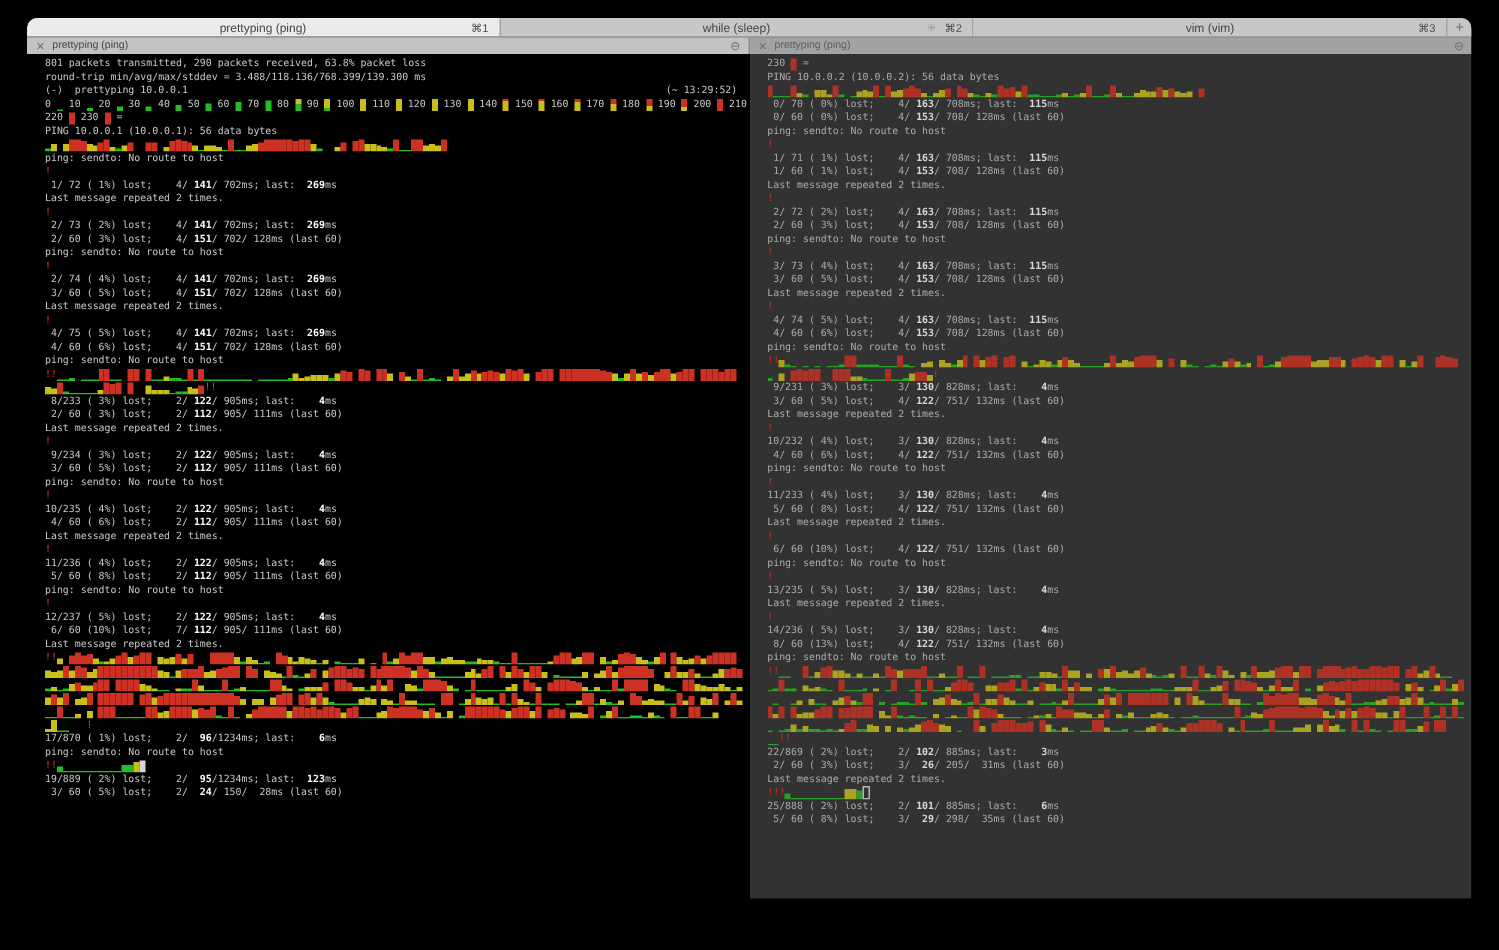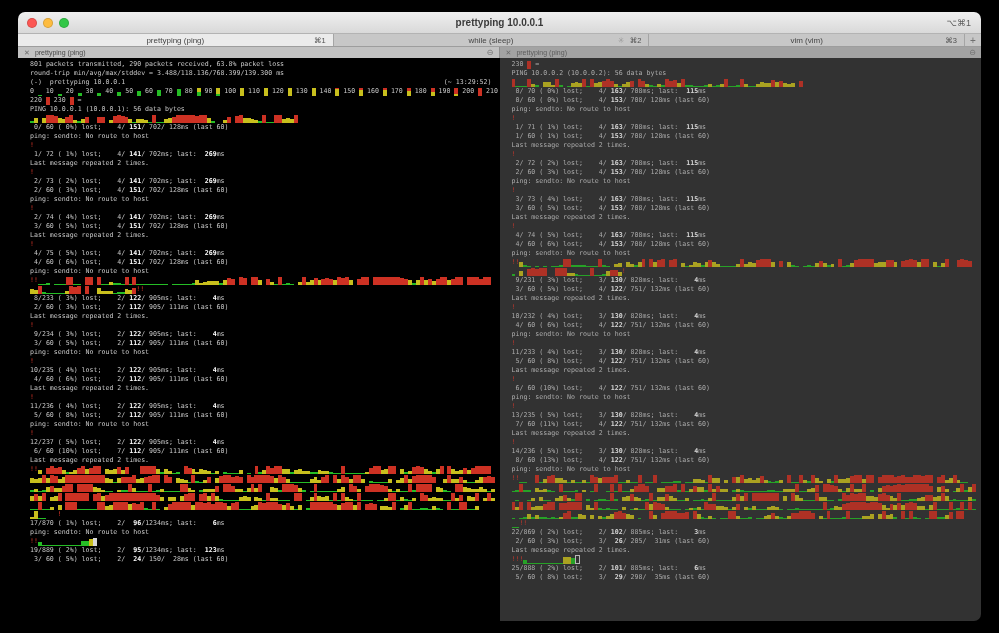--- a/index.html
+++ b/index.html
@@ -49,29 +49,20 @@
   .bang{color:#e8382b;align-self:flex-start;white-space:pre;line-height:9px;}
   .gap{flex:none;}
   .cursor-solid{flex:none;width:3.95px;height:8px;background:#d8d8d8;}
   .cursor-hollow{flex:none;width:3.2px;height:7px;border:0.7px solid #d8d8d8;background:transparent;}
 </style>
 </head>
 <body>
 
 <div class="window">
 
-  <div class="titlebar">
-    <div class="lights">
-      <span class="light" style="background:#fc5753"></span>
-      <span class="light" style="background:#fdbc40"></span>
-      <span class="light" style="background:#33c748"></span>
-    </div>
-    <div class="title">prettyping 10.0.0.1</div>
-    <div class="hint">⌥⌘1</div>
-  </div>
 
   <div class="tabbar">
     <div class="tab active">
       <span>prettyping (ping)</span>
       <span class="tshort">⌘1</span>
     </div>
     <div class="tab">
       <span>while (sleep)</span>
       <span class="tspin">✳</span>
       <span class="tshort">⌘2</span>
@@ -168,21 +159,20 @@
             <span class="bcol" style="height: 8px; background: rgb(205, 49, 35);"></span>
             <span class="bcol" style="height: 1px; background: rgb(37, 189, 37);"></span>
             <span class="bcol" style="height: 1px; background: rgb(37, 189, 37);"></span>
             <span class="bcol" style="height: 8px; background: rgb(205, 49, 35);"></span>
             <span class="bcol" style="height: 8px; background: rgb(205, 49, 35);"></span>
             <span class="bcol" style="height: 4px; background: rgb(200, 191, 29);"></span>
             <span class="bcol" style="height: 5px; background: rgb(200, 191, 29);"></span>
             <span class="bcol" style="height: 4px; background: rgb(200, 191, 29);"></span>
             <span class="bcol" style="height: 8px; background: rgb(205, 49, 35);"></span>
           </div>
-          <div class="tl"><span class="n"> 0/ 60 ( 0%) lost;    4/ </span><span class="b">151</span><span class="n">/ 702/ 128ms (last 60)</span></div>
           <div class="tl"><span class="n">ping: sendto: No route to host</span></div>
           <div class="tl"><span class="r">!</span></div>
           <div class="tl"><span class="n"> 1/ 72 ( 1%) lost;    4/ </span><span class="b">141</span><span class="n">/ 702ms; last:  </span><span class="b">269</span><span class="n">ms</span></div>
           <div class="tl"><span class="n">Last message repeated 2 times.</span></div>
           <div class="tl"><span class="r">!</span></div>
           <div class="tl"><span class="n"> 2/ 73 ( 2%) lost;    4/ </span><span class="b">141</span><span class="n">/ 702ms; last:  </span><span class="b">269</span><span class="n">ms</span></div>
           <div class="tl"><span class="n"> 2/ 60 ( 3%) lost;    4/ </span><span class="b">151</span><span class="n">/ 702/ 128ms (last 60)</span></div>
           <div class="tl"><span class="n">ping: sendto: No route to host</span></div>
           <div class="tl"><span class="r">!</span></div>
           <div class="tl"><span class="n"> 2/ 74 ( 4%) lost;    4/ </span><span class="b">141</span><span class="n">/ 702ms; last:  </span><span class="b">269</span><span class="n">ms</span></div>
@@ -1231,21 +1221,20 @@
           <div class="tl"><span class="n">ping: sendto: No route to host</span></div>
           <div class="tl"><span class="r">!</span></div>
           <div class="tl"><span class="n">11/233 ( 4%) lost;    3/ </span><span class="b">130</span><span class="n">/ 828ms; last:    </span><span class="b">4</span><span class="n">ms</span></div>
           <div class="tl"><span class="n"> 5/ 60 ( 8%) lost;    4/ </span><span class="b">122</span><span class="n">/ 751/ 132ms (last 60)</span></div>
           <div class="tl"><span class="n">Last message repeated 2 times.</span></div>
           <div class="tl"><span class="r">!</span></div>
           <div class="tl"><span class="n"> 6/ 60 (10%) lost;    4/ </span><span class="b">122</span><span class="n">/ 751/ 132ms (last 60)</span></div>
           <div class="tl"><span class="n">ping: sendto: No route to host</span></div>
           <div class="tl"><span class="r">!</span></div>
           <div class="tl"><span class="n">13/235 ( 5%) lost;    3/ </span><span class="b">130</span><span class="n">/ 828ms; last:    </span><span class="b">4</span><span class="n">ms</span></div>
-          <div class="tl"><span class="n"> 7/ 60 (11%) lost;    4/ </span><span class="b">122</span><span class="n">/ 751/ 132ms (last 60)</span></div>
           <div class="tl"><span class="n">Last message repeated 2 times.</span></div>
           <div class="tl"><span class="r">!</span></div>
           <div class="tl"><span class="n">14/236 ( 5%) lost;    3/ </span><span class="b">130</span><span class="n">/ 828ms; last:    </span><span class="b">4</span><span class="n">ms</span></div>
           <div class="tl"><span class="n"> 8/ 60 (13%) lost;    4/ </span><span class="b">122</span><span class="n">/ 751/ 132ms (last 60)</span></div>
           <div class="tl"><span class="n">ping: sendto: No route to host</span></div>
           <div class="barrow">
             <span class="bang">!!</span>
             <span class="bcol" style="height: 1px; background: rgb(37, 189, 37);"></span>
             <span class="bcol" style="height: 1px; background: rgb(37, 189, 37);"></span>
             <span class="bcol" style="height: 0px;"></span>

